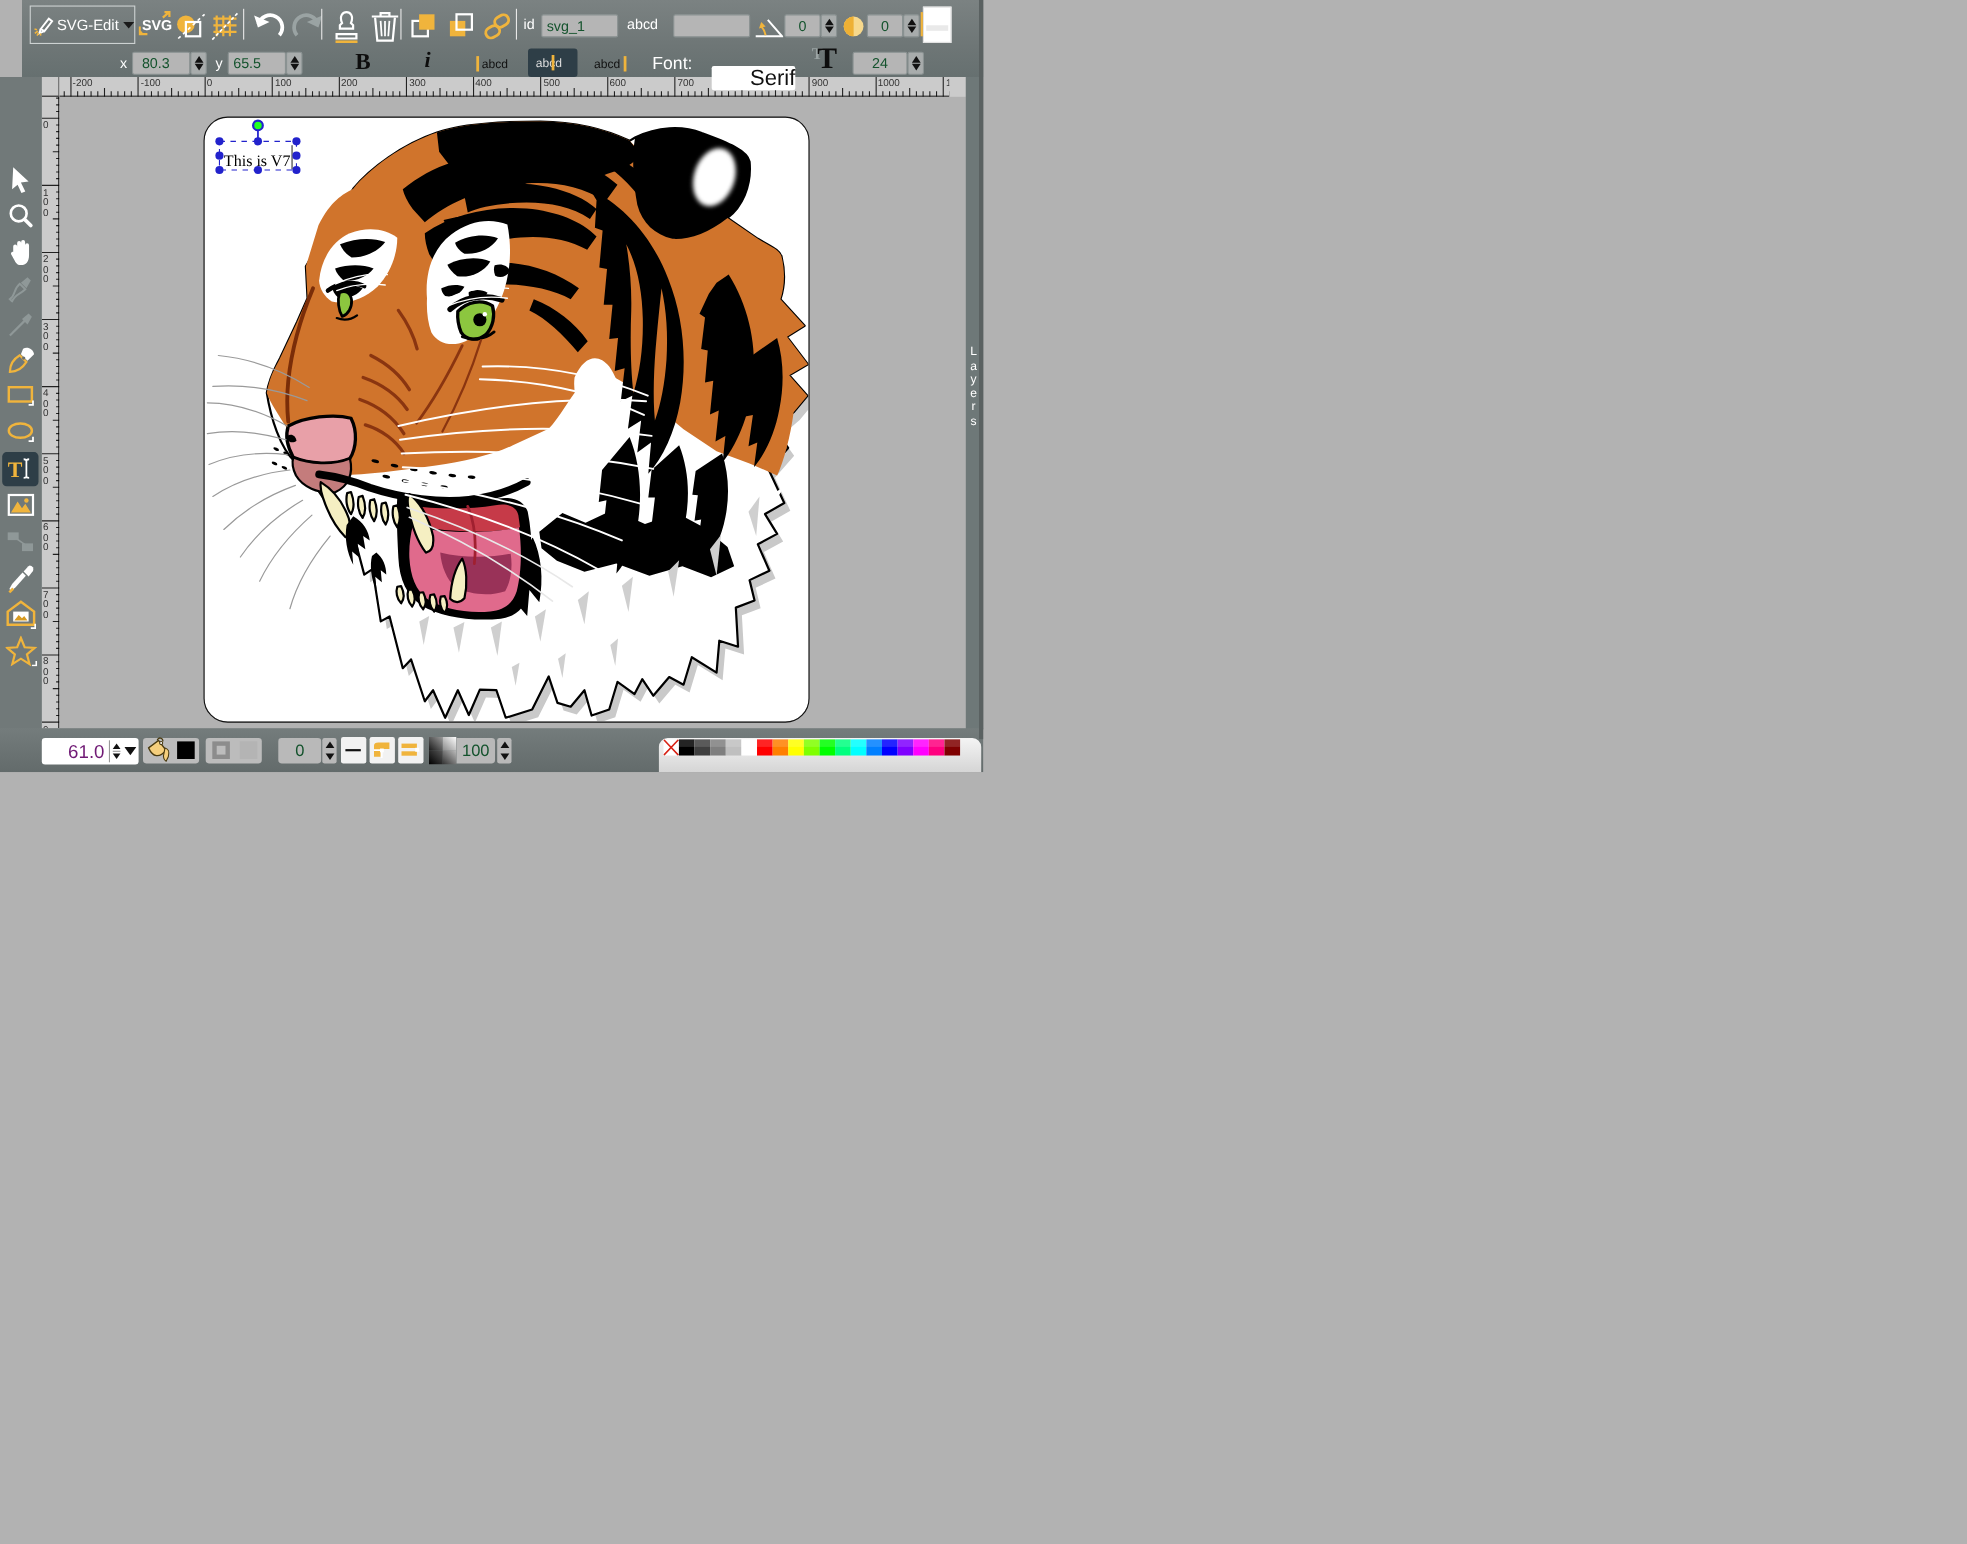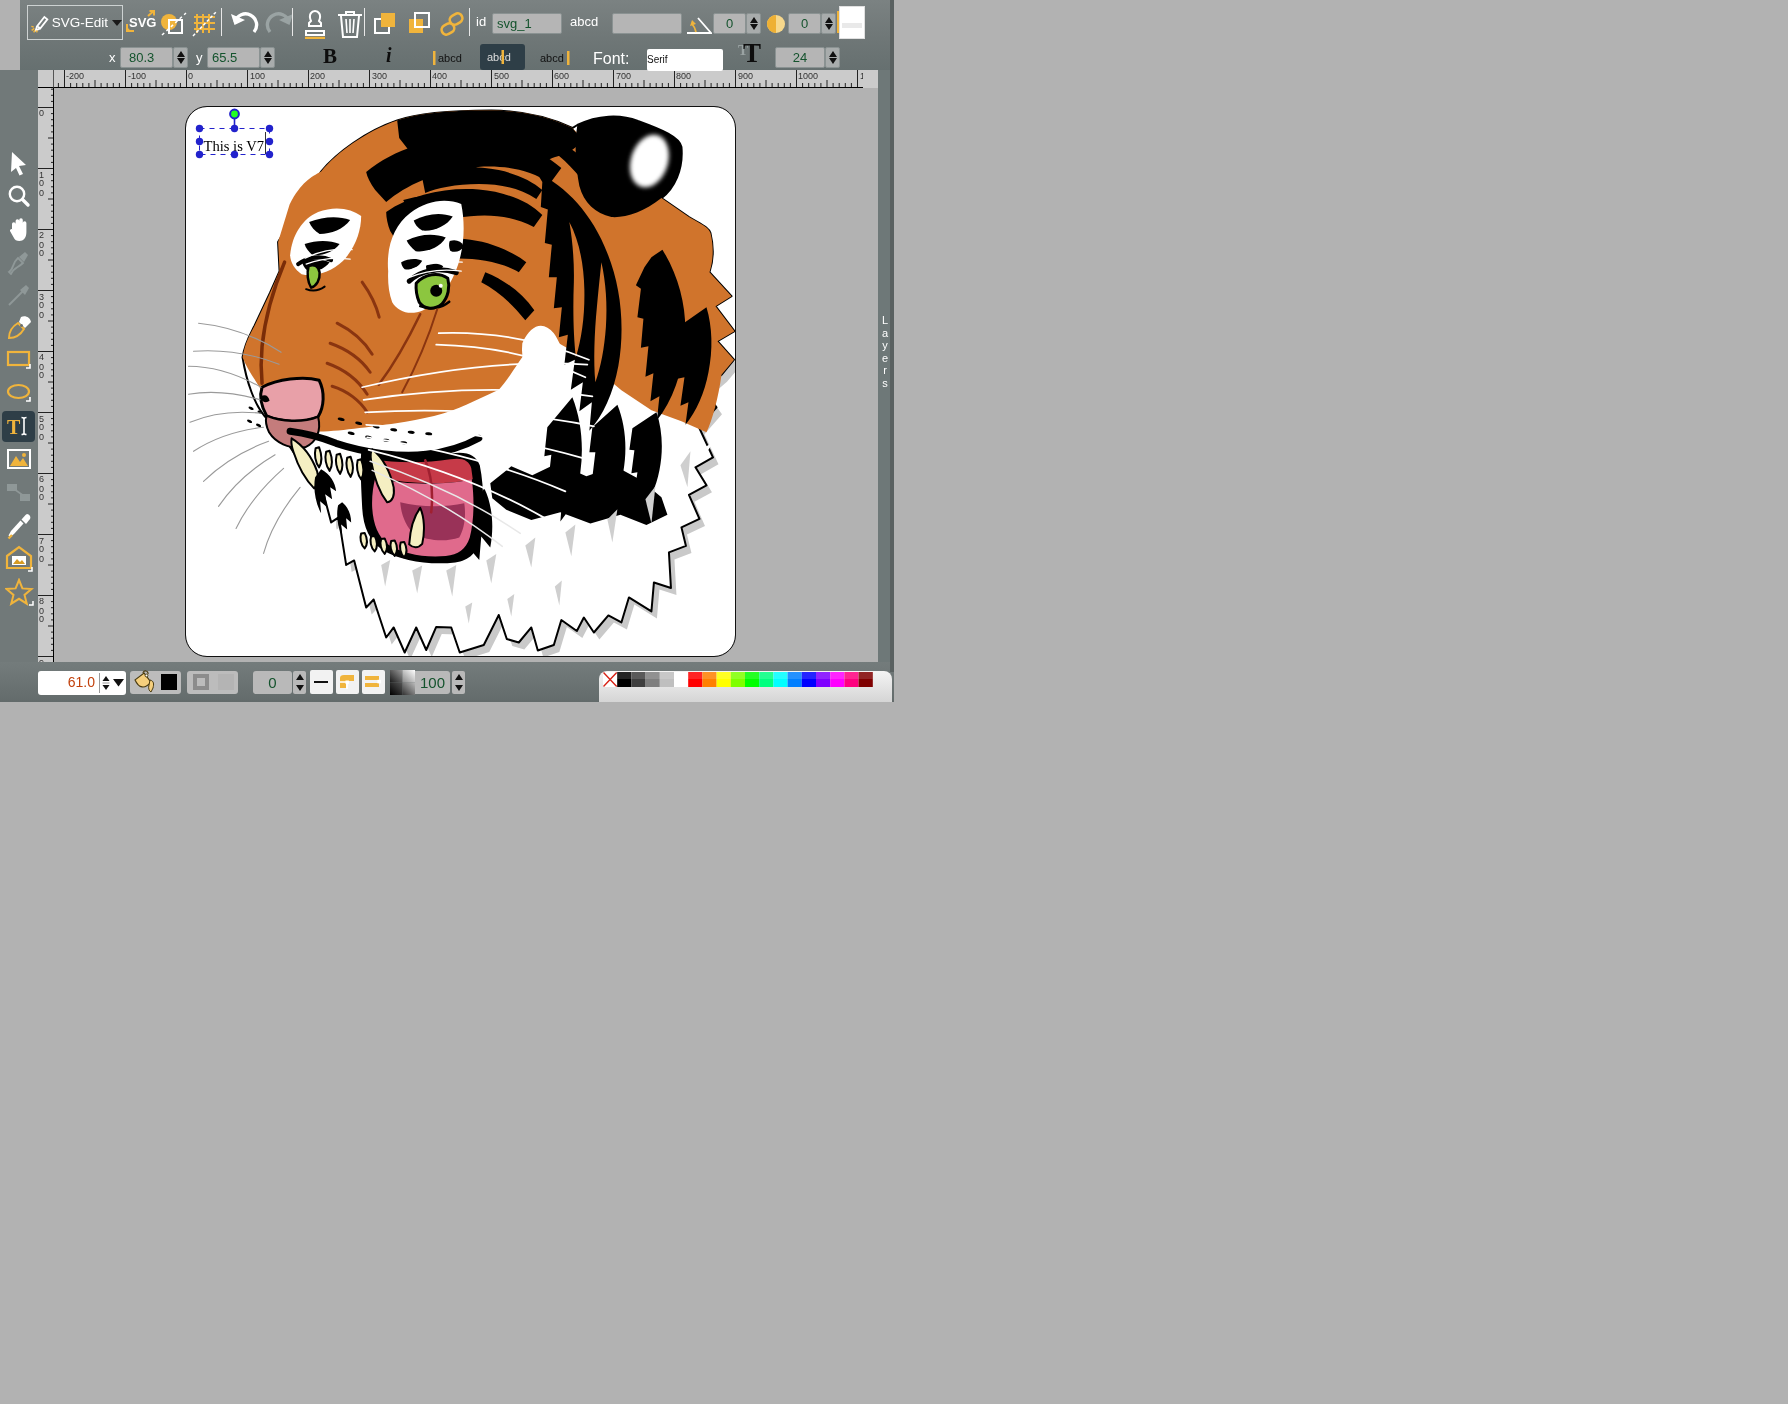--- a/index.html
+++ b/index.html
@@ -130,21 +130,21 @@
  <div class="abs btn-dark" style="left:460px;top:44px;width:45px;height:26px"></div>
  <svg class="abs" style="left:460px;top:45px" width="45" height="24" viewBox="0 0 45 24">
    <text x="7" y="16" font-size="11" fill="#ddd" font-family="Liberation Sans,sans-serif">abcd</text>
    <rect x="21.5" y="5" width="2.5" height="14" fill="#f0b43c"></rect>
  </svg>
  <svg class="abs" style="left:515px;top:46px" width="44" height="24" viewBox="0 0 44 24">
    <text x="5" y="16" font-size="11" fill="#111" font-family="Liberation Sans,sans-serif">abcd</text>
    <rect x="32" y="5" width="2.5" height="14" fill="#f0b43c"></rect>
  </svg>
  <span class="wlbl" style="left:573px;top:50px;font-size:16px">Font:</span>
- <div class="abs" style="left:627px;top:49px;width:76px;height:22px;background:#fff;border-radius:2px;color:#111;font-size:10px;text-align:left;line-height:22px">Serif</div>
+ <div class="abs" style="left:627px;top:60px;width:76px;height:22px;background:#fff;border-radius:2px;color:#111;font-size:20px;text-align:right;line-height:22px">Serif</div>
  <span class="abs" style="left:718px;top:42px;font-family:'Liberation Serif',serif;font-weight:bold;font-size:15px;color:#9aa3a3">T</span>
  <span class="abs" style="left:723px;top:38px;font-family:'Liberation Serif',serif;font-weight:bold;font-size:27px;color:#0d0d0d">T</span>
  <input class="inp abs" style="left: 755px; top: 47px; width: 50px; height: 21px; text-align: center;" value="24">
  <span class="spin abs spin2" style="left:805px;top:47px"></span>
 </div>
 <div id="leftpanel" class="abs">
  <svg class="abs" style="left:7px;top:81px" width="24" height="26" viewBox="0 0 24 26">
    <path d="M5 1 L19 14 L12 15 L16 23 L12.5 24.5 L9 17 L4 21 Z" fill="#fff"></path>
  </svg>
  <svg class="abs" style="left:7px;top:114px" width="24" height="25" viewBox="0 0 24 25">
@@ -204,21 +204,21 @@
  <svg class="abs" style="left:5px;top:508px" width="29" height="28" viewBox="0 0 29 28">
    <path d="M14 2 L17.4 10.4 L26.5 11 L19.5 16.9 L21.8 25.7 L14 20.8 L6.2 25.7 L8.5 16.9 L1.5 11 L10.6 10.4 Z" fill="none" stroke="#f0b43c" stroke-width="2"></path>
    <path d="M24 27 h4 v-4" fill="none" stroke="#fff" stroke-width="1.5"></path>
  </svg>
 </div>
 <div id="layersbar" class="abs">
   <div style="position:absolute;left:0;top:244px;width:14px;text-align:center;color:#fff;font-size:11px;line-height:12.5px;">L<br>a<br>y<br>e<br>r<br>s</div>
 </div>
 <div id="bottombar" class="abs">
  <div class="abs" style="left:38px;top:9px;width:88px;height:24px;background:#fff;border-radius:3px;">
-   <span class="abs" style="right:31px;top:3px;color:#c2410c;font-size:14px">61.0</span>
+   <span class="abs" style="right:31px;top:3px;color:#701a75;font-size:17px">61.0</span>
    <div class="abs" style="left:61px;top:2px;width:1px;height:20px;background:#999"></div>
    <svg class="abs" style="left:63px;top:4px" width="10" height="16" viewBox="0 0 10 16">
      <path d="M5 1 L8.5 6 H1.5 Z" fill="#111"></path>
         <path d="M5 15 L8.5 10 H1.5 Z" fill="#111"></path>
         <rect x="1.5" y="7.5" width="7" height="1" fill="#999"></rect>
    </svg>
    <svg class="abs" style="left:75px;top:8px" width="11" height="8" viewBox="0 0 11 8">
         <path d="M0 0 H11 L5.5 7.5 Z" fill="#111"></path>
       </svg>
  </div>

